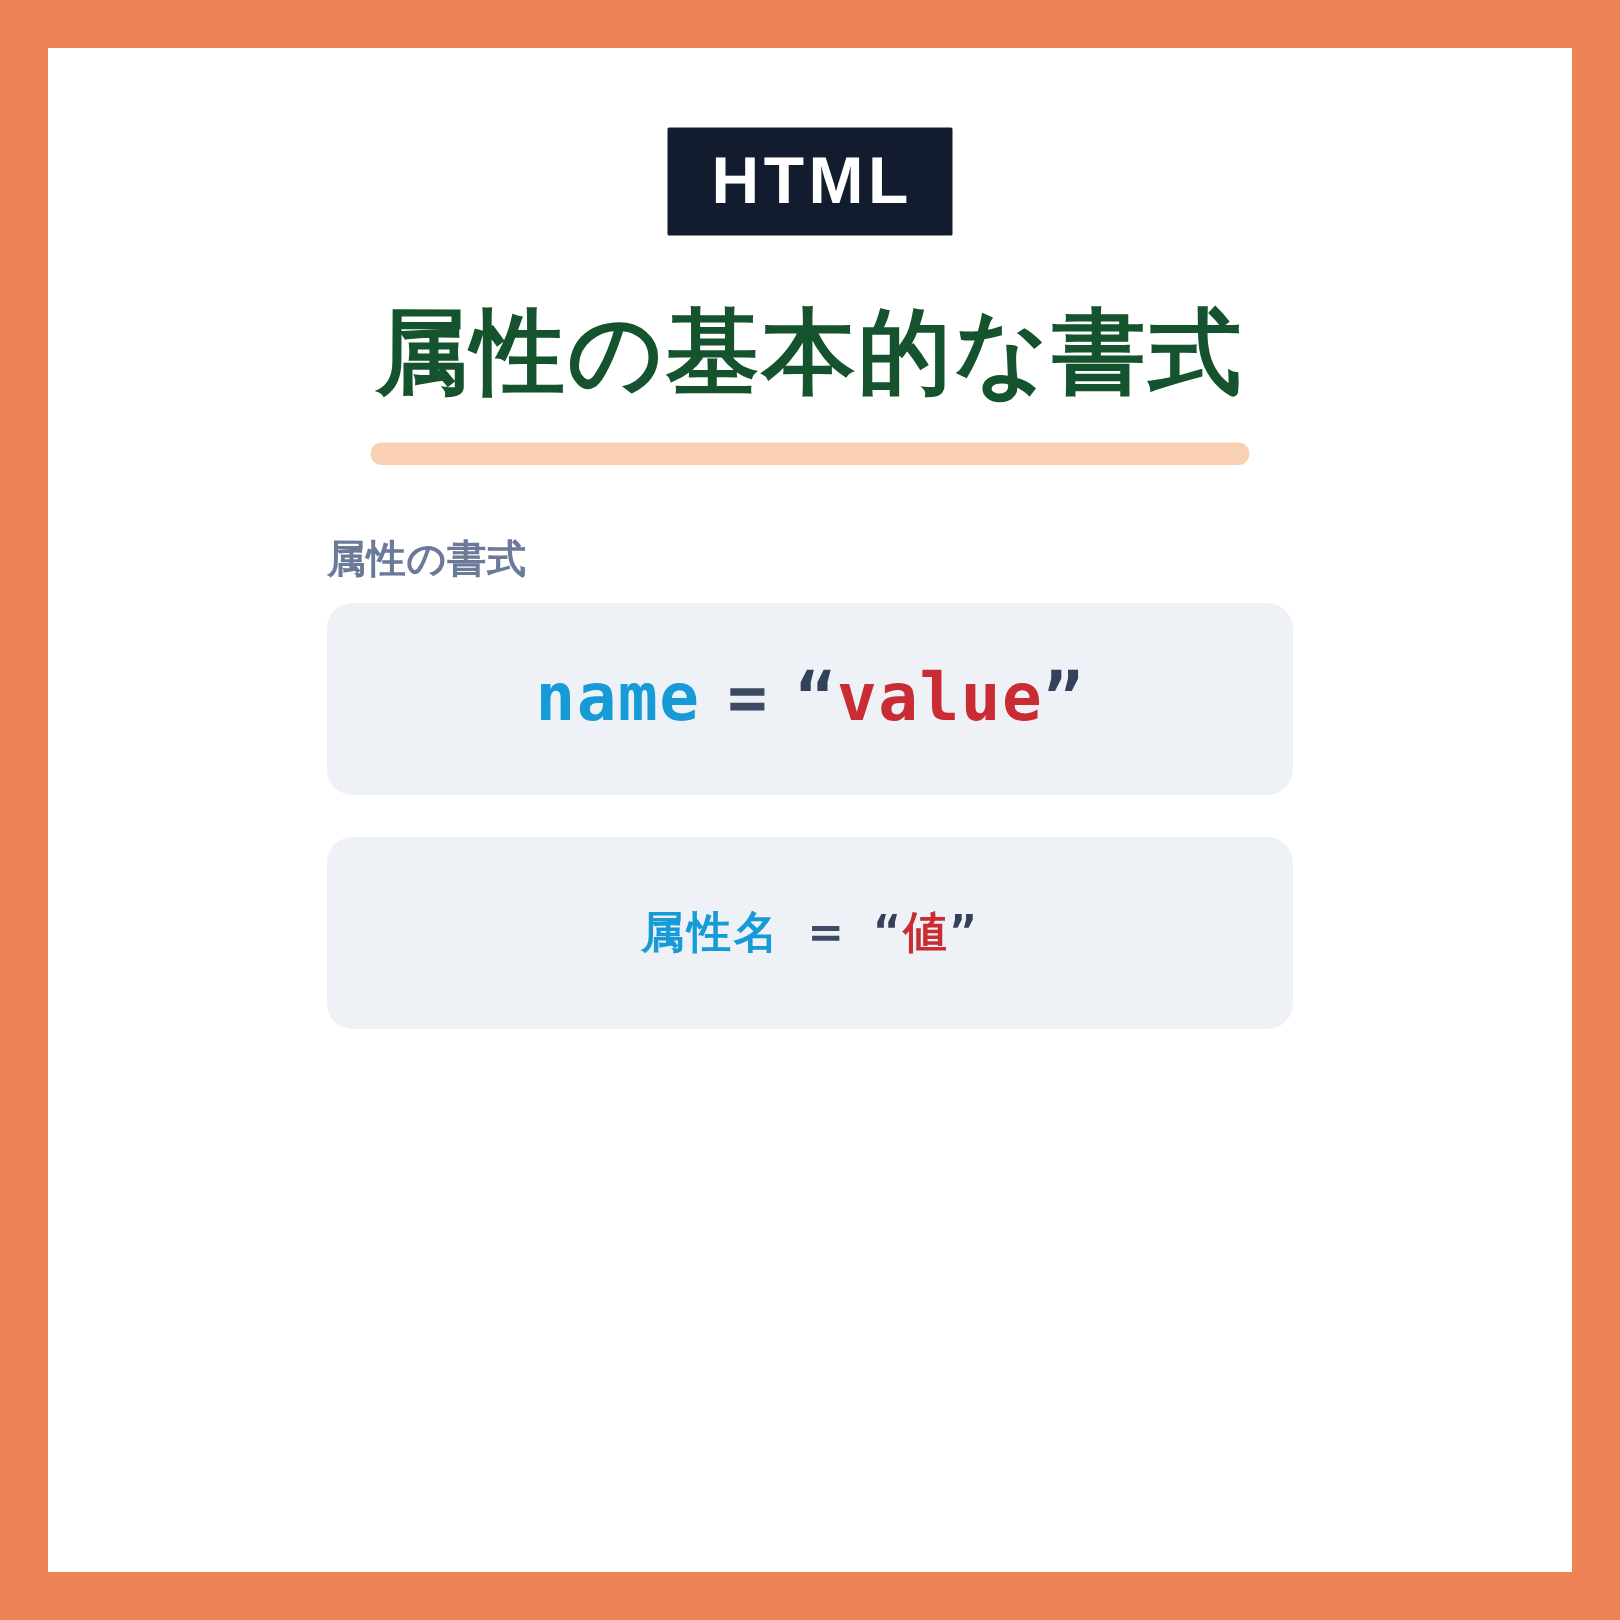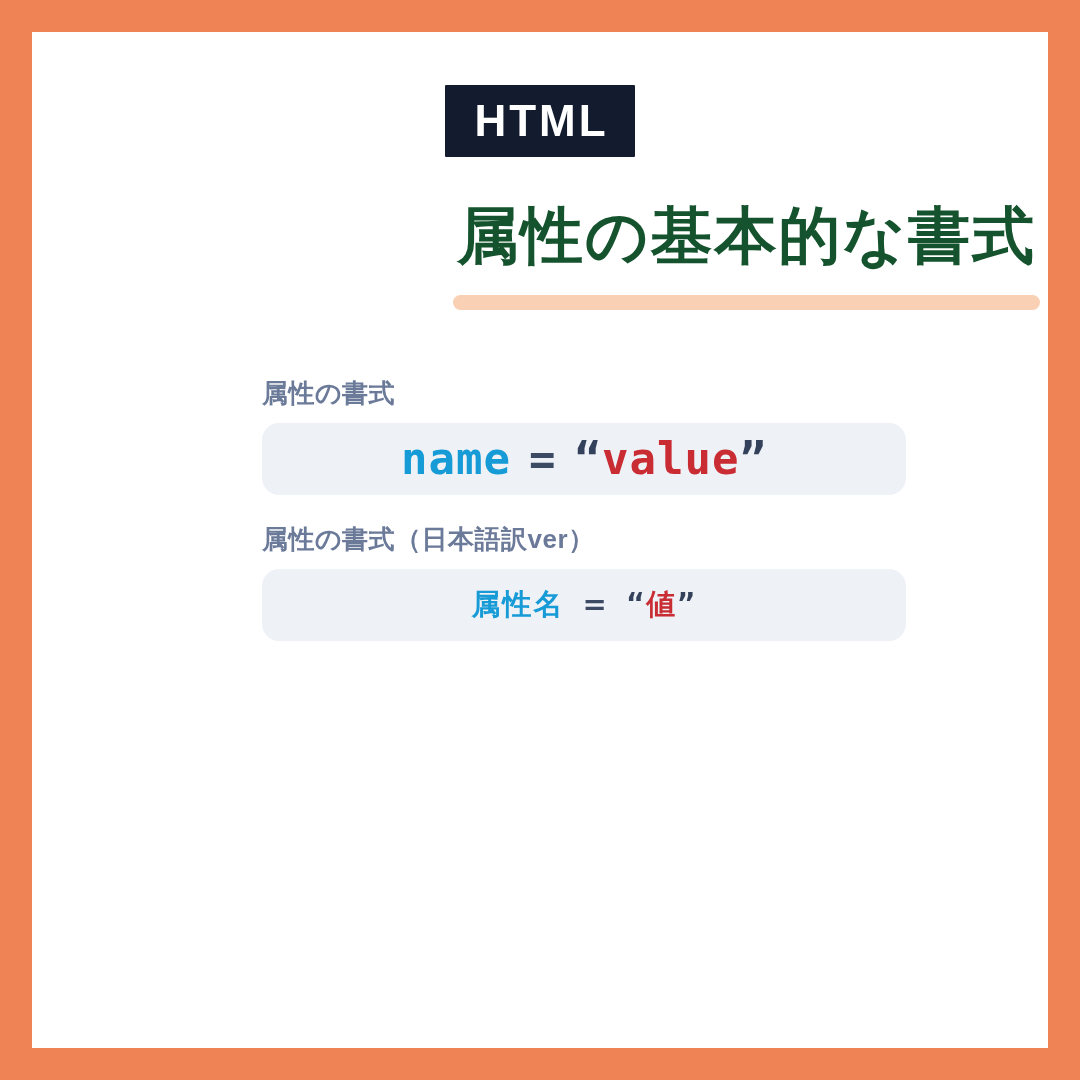--- a/index.html
+++ b/index.html
@@ -29,21 +29,21 @@
     background: #FFFFFF;
     box-sizing: border-box;
   }
 
   
   #header {
     position: absolute;
     left: 0;
     top: 0;
     width: 1016px;
-    text-align: right;
+    text-align: center;
   }
   #badge-row {
     margin-top: 53px;
     height: 58px;
     display: flex;
     justify-content: center;
     align-items: flex-start;
   }
   #lang-badge {
     display: inline-block;
@@ -81,42 +81,41 @@
     letter-spacing: 2px;
     line-height: 1.12;
     padding: 0 12px 4px 12px;
     white-space: nowrap;
   }
 
   
   #sections {
     position: absolute;
     left: 186px;
-    top: 345px;
+    top: 324px;
     width: 644px;
-    margin-left: 44px;
   }
   .section {
     margin-bottom: 28px;
   }
   .section:last-child {
     margin-bottom: 0;
   }
   .section-label {
     color: #6B7A99;
     font-size: 26px;
     font-weight: bold;
     line-height: 1.3;
     margin-bottom: 12px;
     letter-spacing: 0.5px;
   }
   .code-box {
     background: #EEF1F6;
     border-radius: 17px;
-    height: 72px;
+    height: 128px;
     display: flex;
     align-items: center;
     justify-content: center;
     box-sizing: border-box;
   }
   .code-line {
     font-family: "DejaVu Sans Mono", "Liberation Mono", monospace;
     font-size: 44px;
     font-weight: bold;
     line-height: 1;
@@ -163,21 +162,20 @@
       <div class="section">
         <div class="section-label">属性の書式</div>
         <div class="code-box">
           <div class="code-line">
             <span class="tok-name">name</span><span class="sp"></span><span class="tok-eq">=</span><span class="sp"></span><span class="tok-quote">“</span><span class="tok-value">value</span><span class="tok-quote">”</span>
           </div>
         </div>
       </div>
 
       <div class="section">
-        <div class="section-label">属性の書式（日本語訳ver）</div>
         <div class="code-box">
           <div class="code-line jp">
             <span class="tok-name">属性名</span><span class="sp"></span><span class="tok-eq">=</span><span class="sp"></span><span class="tok-quote">“</span><span class="tok-value">値</span><span class="tok-quote">”</span>
           </div>
         </div>
       </div>
 
       <div class="section">
       </div>
 

